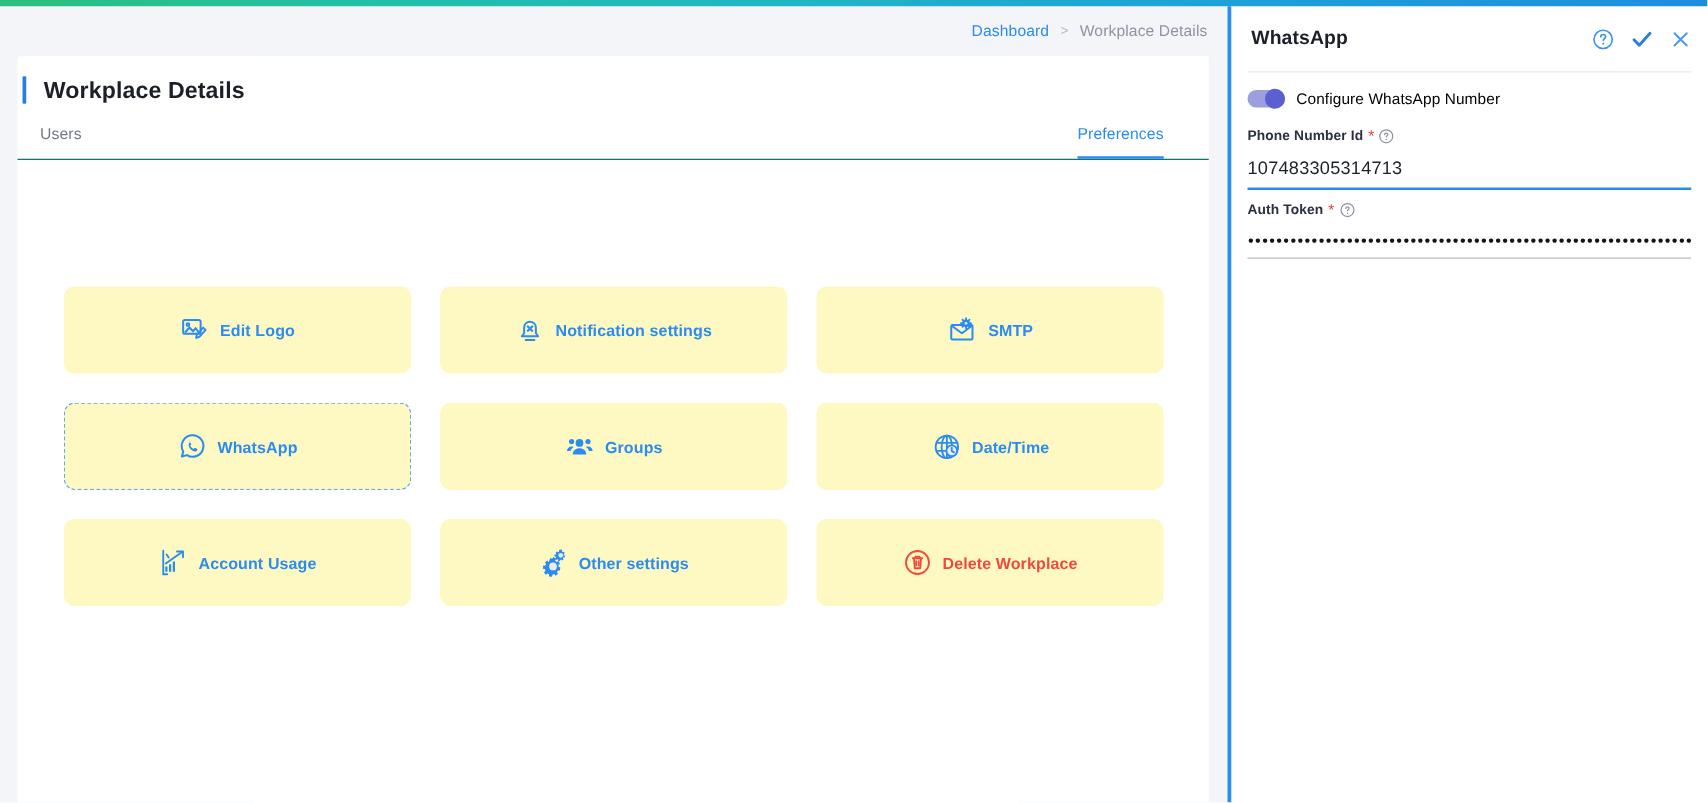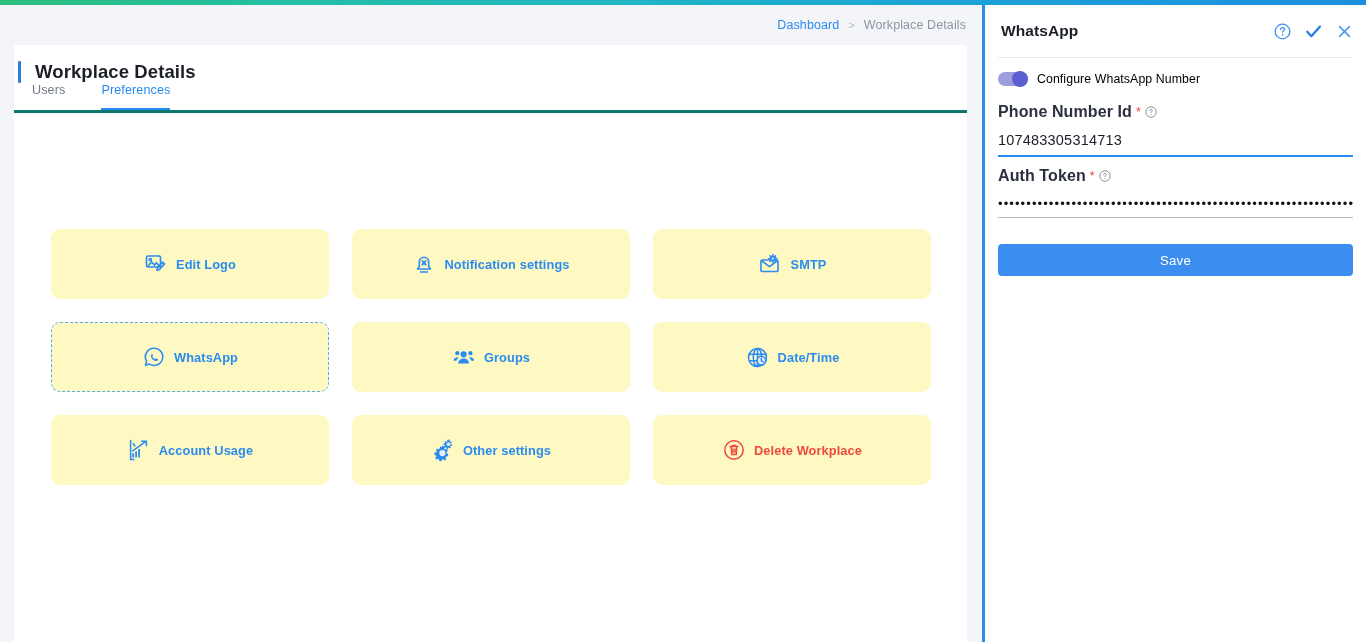--- a/index.html
+++ b/index.html
@@ -85,22 +85,24 @@
   }
   .page-title {
     font-size: 18.5px;
     color: #1b1f27;
     font-weight: 600;
     letter-spacing: .1px;
   }
 
   .tabs {
     display: flex;
+    margin-top: 17px;
     padding-left: 18px;
-    border-bottom: 3px solid #0f766e;
+    border-bottom: 1px solid #0f766e;
+    justify-content: space-between;
   }
   .tab {
     font-size: 12.6px;
     color: #72798a;
     padding: 0 0 11px 0;
     margin-right: 36px;
     cursor: pointer;
     border-bottom: 2px solid transparent;
     letter-spacing: .1px;
   }
@@ -215,21 +217,21 @@
   }
 
   .field { margin-bottom: 10px; }
   .field-label-row {
     display: flex;
     align-items: center;
     gap: 4px;
     margin-bottom: 7px;
   }
   .field-label {
-    font-size: 16px;
+    font-size: 11px;
     font-weight: 700;
     color: #2b3040;
     letter-spacing: .1px;
   }
   .required-star { color: #ef3b34; font-size: 12.5px; line-height: 1; }
   .help-dot svg { display: block; }
 
   .field-input {
     width: 100%;
     border: none;
@@ -478,16 +480,15 @@
             <svg width="12" height="12" viewBox="0 0 12 12" fill="none" stroke="#8d93a1" stroke-width="1">
               <circle cx="6" cy="6" r="5.2"></circle>
               <path d="M4.7 4.7c0-.7.6-1.3 1.3-1.3s1.3.5 1.3 1.2c0 .9-1.3 1-1.3 1.9" stroke-linecap="round"></path>
               <circle cx="6" cy="8.6" r=".55" fill="#8d93a1" stroke="none"></circle>
             </svg>
           </span>
         </div>
         <input class="field-input muted" type="text" value="••••••••••••••••••••••••••••••••••••••••••••••••••••••••••••••••••••••••••••••••••" style="">
       </div>
 
-      <button class="save-button">Save</button>
     </div>
   </div>
 </div>
 
 </body></html>

